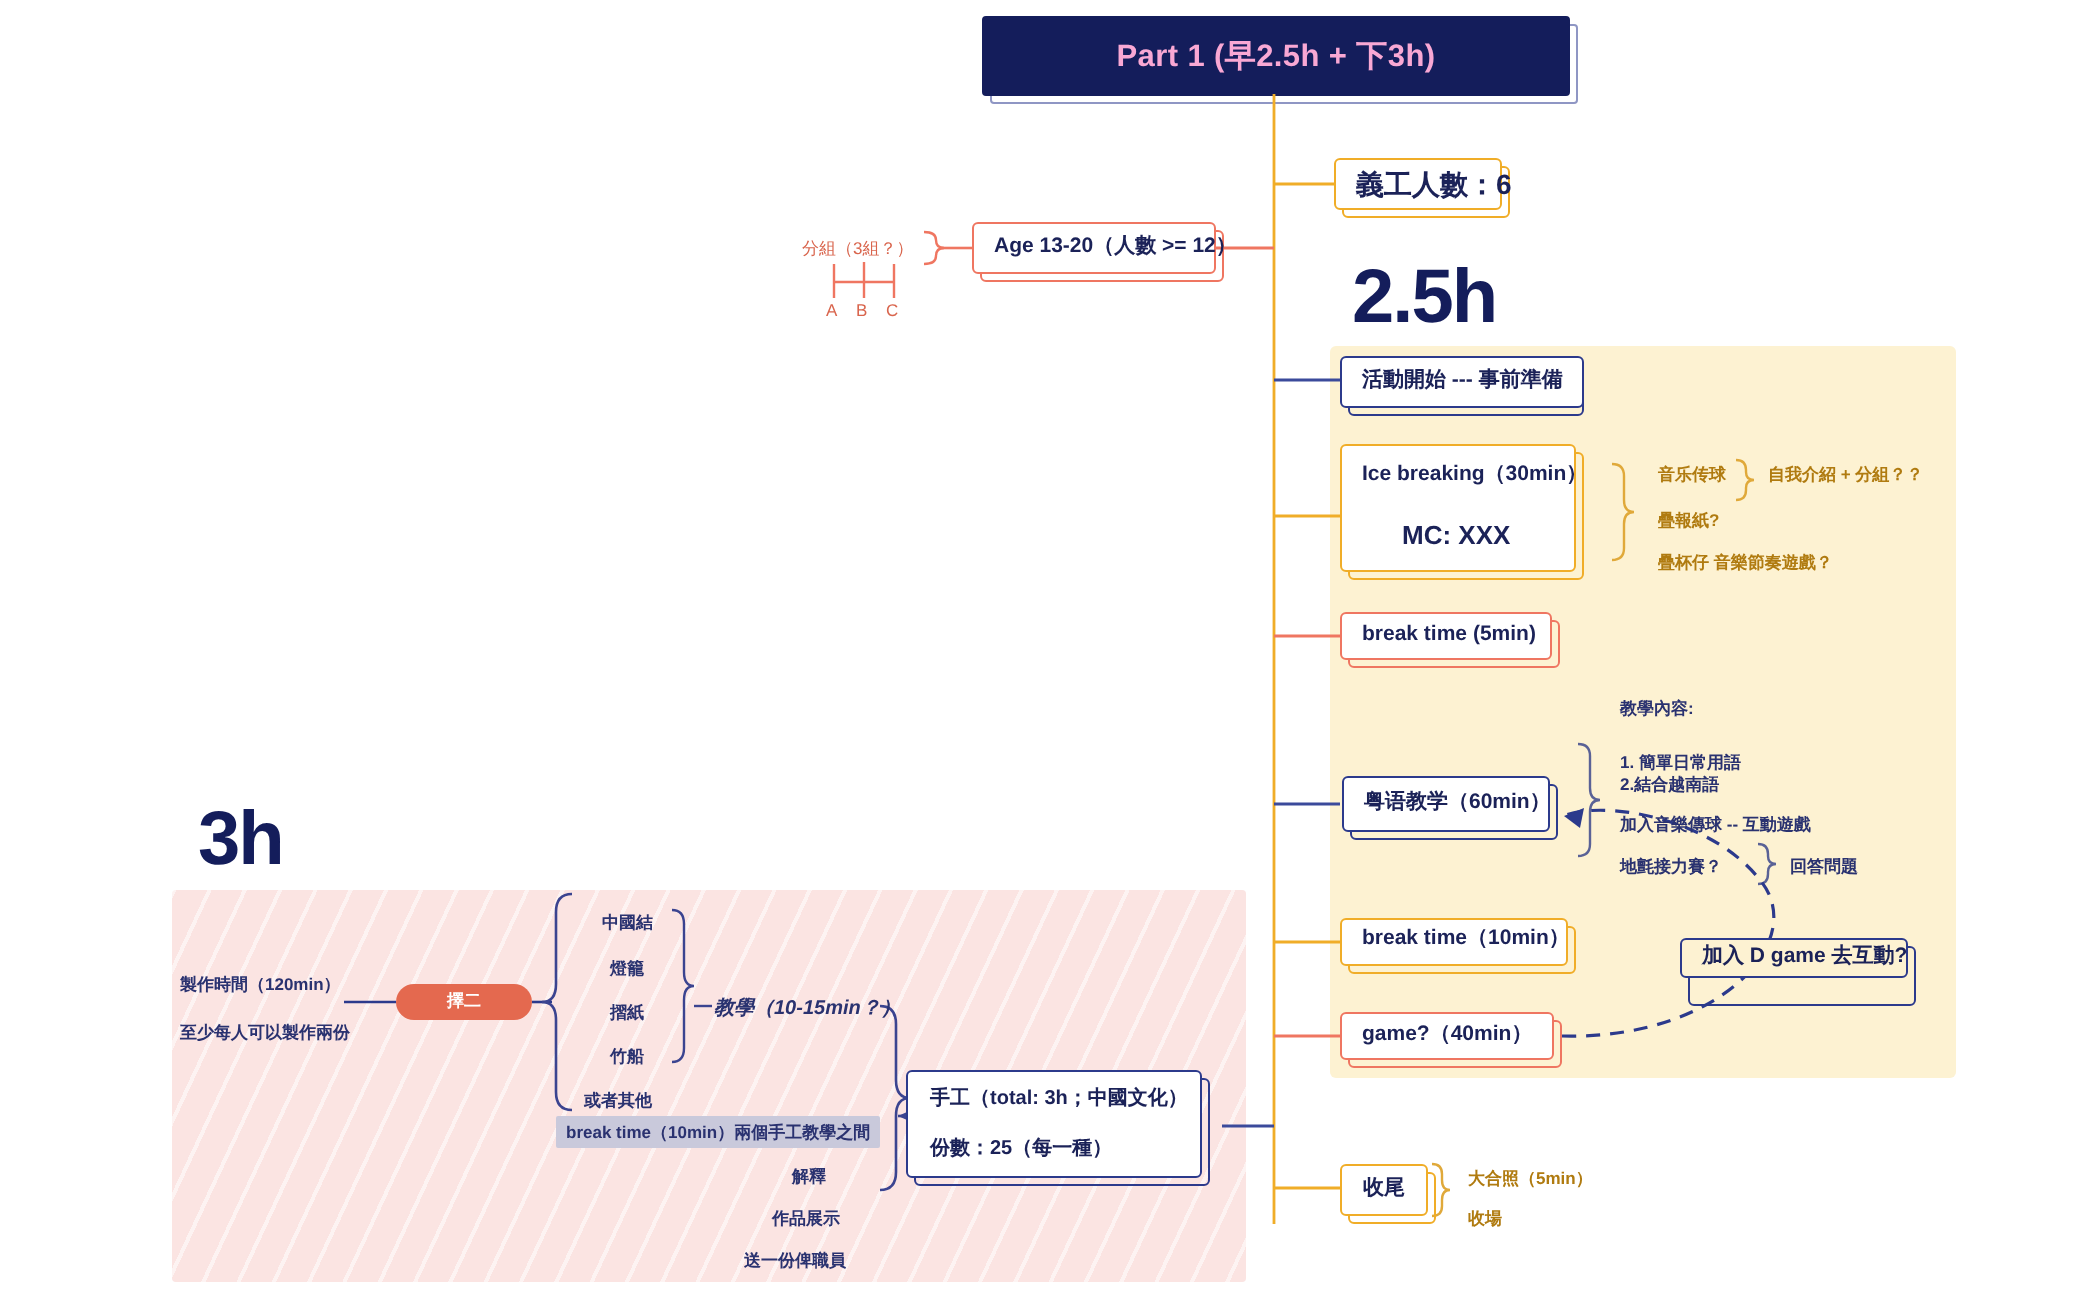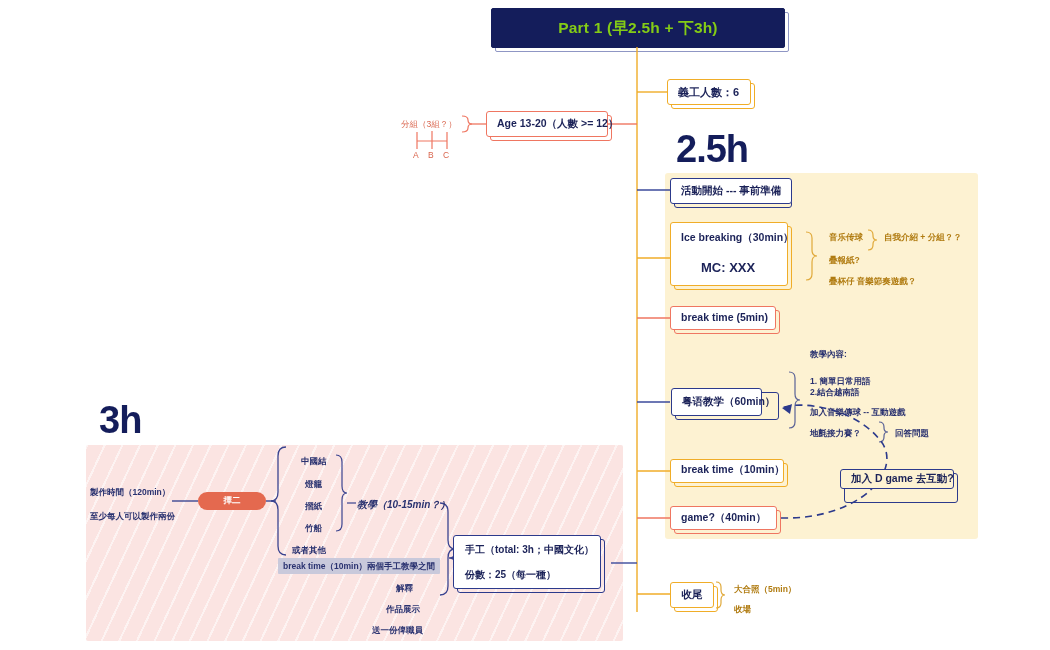--- a/index.html
+++ b/index.html
@@ -20,21 +20,21 @@
     background:#fbe4e2;border-radius:2px;
     background-image:repeating-linear-gradient(115deg,
       rgba(255,255,255,.55) 0px,rgba(255,255,255,.55) 2px,
       rgba(255,255,255,0) 2px,rgba(255,255,255,0) 16px);
   }
 
   
   #title-banner{
     left:491px;top:8px;width:292px;height:38px;
     background:#141d5b;border:1px solid #141d5b;border-radius:2px;
-    color:#84cc16;font-weight:bold;font-size:15.5px;
+    color:#f9a8d4;font-weight:bold;font-size:15.5px;
     display:flex;align-items:center;justify-content:center;letter-spacing:.2px;
   }
   #title-shadow{
     left:495px;top:12px;width:292px;height:38px;
     border:1px solid #8f96c4;border-radius:2px;background:#fff;z-index:-1;
   }
 
   
   .node{
     box-sizing:border-box;background:#ffffff;border-radius:3px;
@@ -139,21 +139,21 @@
 <div class="abs note note-coral" style="left:428px;top:149px;">B</div>
 <div class="abs note note-coral" style="left:443px;top:149px;">C</div>
 
 <div class="abs shadow coral-sh" style="left:490px;top:115px;width:122px;height:26px;"></div>
 <div class="abs node coral" style="left:486px;top:111px;width:122px;height:26px;padding:0 10px;justify-content:center;">
   <div class="ln" style="font-size:10.5px;font-weight:bold;">Age 13-20（人數 &gt;= 12）</div>
 </div>
 
 <div class="abs shadow gold-sh" style="left:671px;top:83px;width:84px;height:26px;"></div>
 <div class="abs node gold" style="left:667px;top:79px;width:84px;height:26px;padding:0 10px;justify-content:center;">
-  <div class="ln" style="font-size:11px;font-weight:bold;">義工人數：6</div>
+  <div class="ln" style="font-size:14px;font-weight:bold;">義工人數：6</div>
 </div>
 
 <div class="abs bighead" id="h-25">2.5h</div>
 <div class="abs bighead" id="h-3h">3h</div>
 
 <div class="abs shadow navy-sh" style="left:674px;top:182px;width:118px;height:26px;"></div>
 <div class="abs node navy" style="left:670px;top:178px;width:122px;height:26px;padding:0 10px;justify-content:center;">
   <div class="ln" style="font-size:10.5px;font-weight:bold;">活動開始 --- 事前準備</div>
 </div>
 
@@ -167,21 +167,21 @@
 <div class="abs note note-gold note-b" style="left:884px;top:231px;">自我介紹 + 分組？？</div>
 <div class="abs note note-gold note-b" style="left:829px;top:254px;">疊報紙?</div>
 <div class="abs note note-gold note-b" style="left:829px;top:275px;">疊杯仔 音樂節奏遊戲？</div>
 
 <div class="abs shadow coral-sh" style="left:674px;top:310px;width:106px;height:24px;"></div>
 <div class="abs node coral" style="left:670px;top:306px;width:106px;height:24px;padding:0 10px;justify-content:center;">
   <div class="ln" style="font-size:10.5px;font-weight:bold;">break time (5min)</div>
 </div>
 
 <div class="abs shadow navy-sh" style="left:675px;top:392px;width:104px;height:28px;"></div>
-<div class="abs node navy" style="left:671px;top:388px;width:91px;height:28px;padding:0 10px;justify-content:center;">
+<div class="abs node navy" style="left:671px;top:388px;width:104px;height:28px;padding:0 10px;justify-content:center;">
   <div class="ln" style="font-size:10.5px;font-weight:bold;">粤语教学（60min）</div>
 </div>
 
 <div class="abs note note-navy note-b" style="left:810px;top:348px;">教學內容:</div>
 <div class="abs note note-navy note-b" style="left:810px;top:375px;">1. 簡單日常用語</div>
 <div class="abs note note-navy note-b" style="left:810px;top:386px;">2.結合越南語</div>
 <div class="abs note note-navy note-b" style="left:810px;top:406px;">加入音樂傳球 -- 互動遊戲</div>
 <div class="abs note note-navy note-b" style="left:810px;top:427px;">地氈接力賽？</div>
 <div class="abs note note-navy note-b" style="left:895px;top:427px;">回答問題</div>
 

